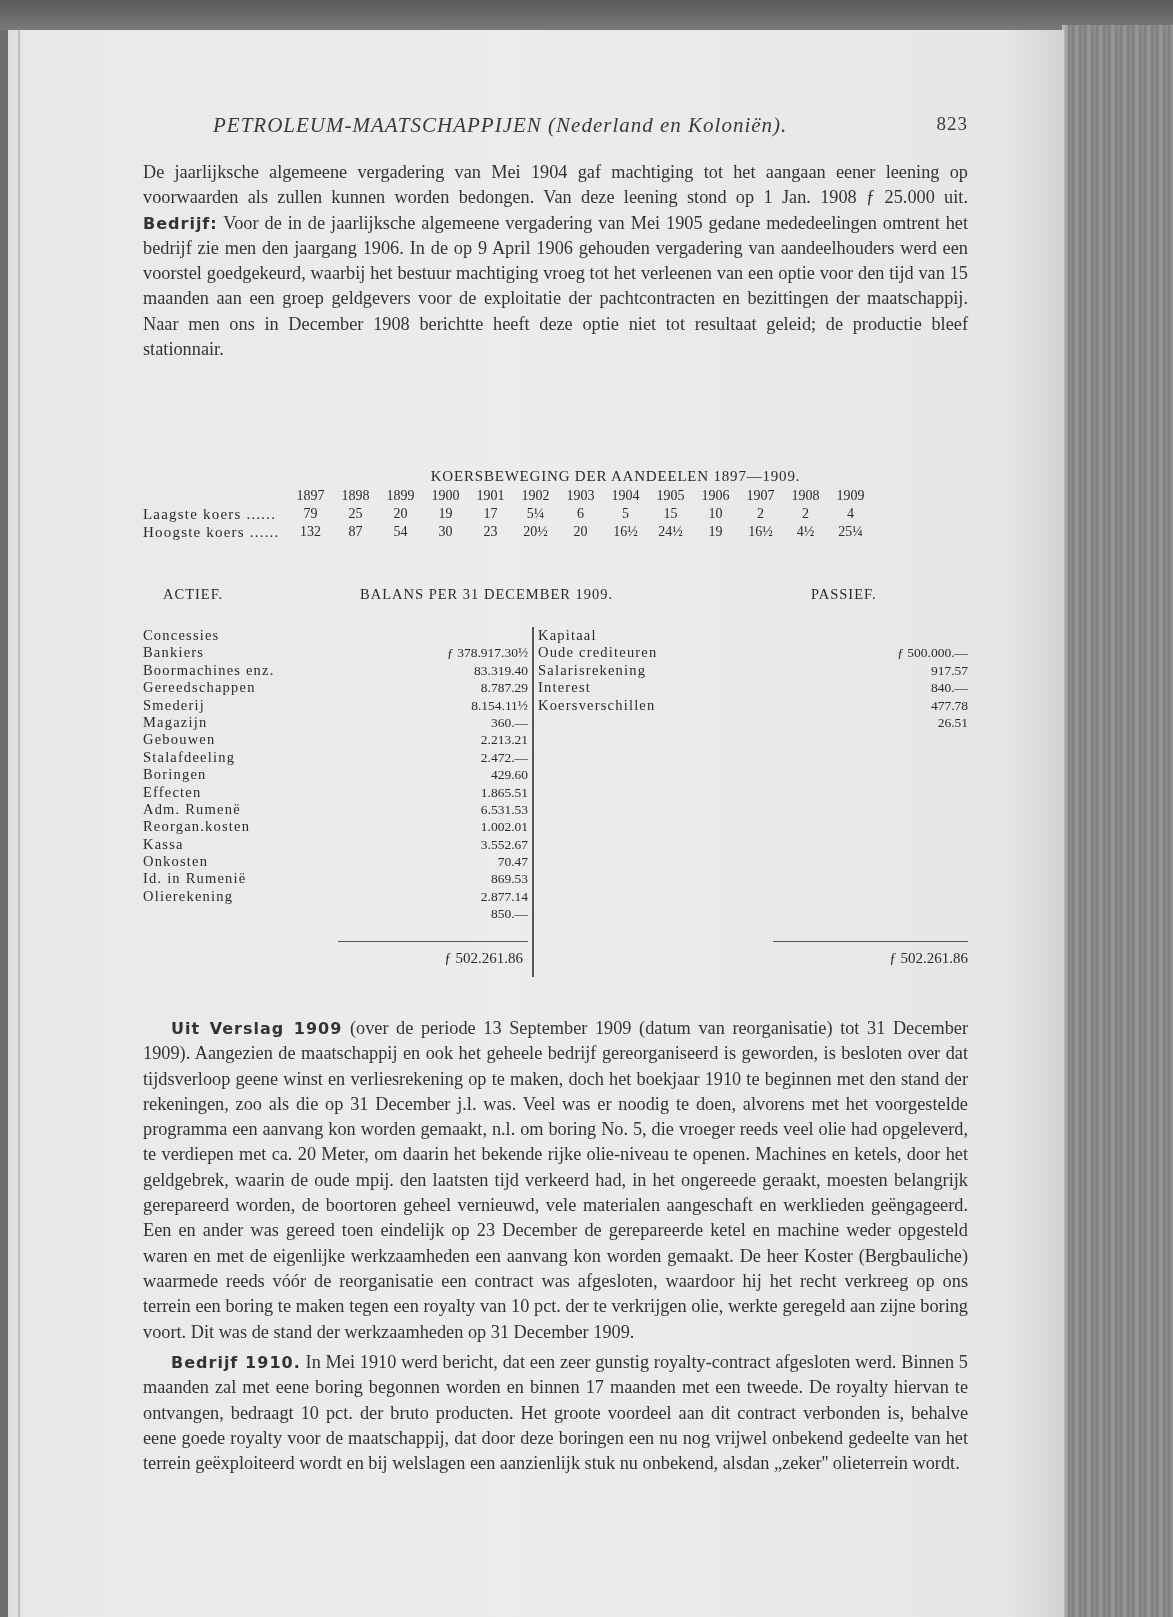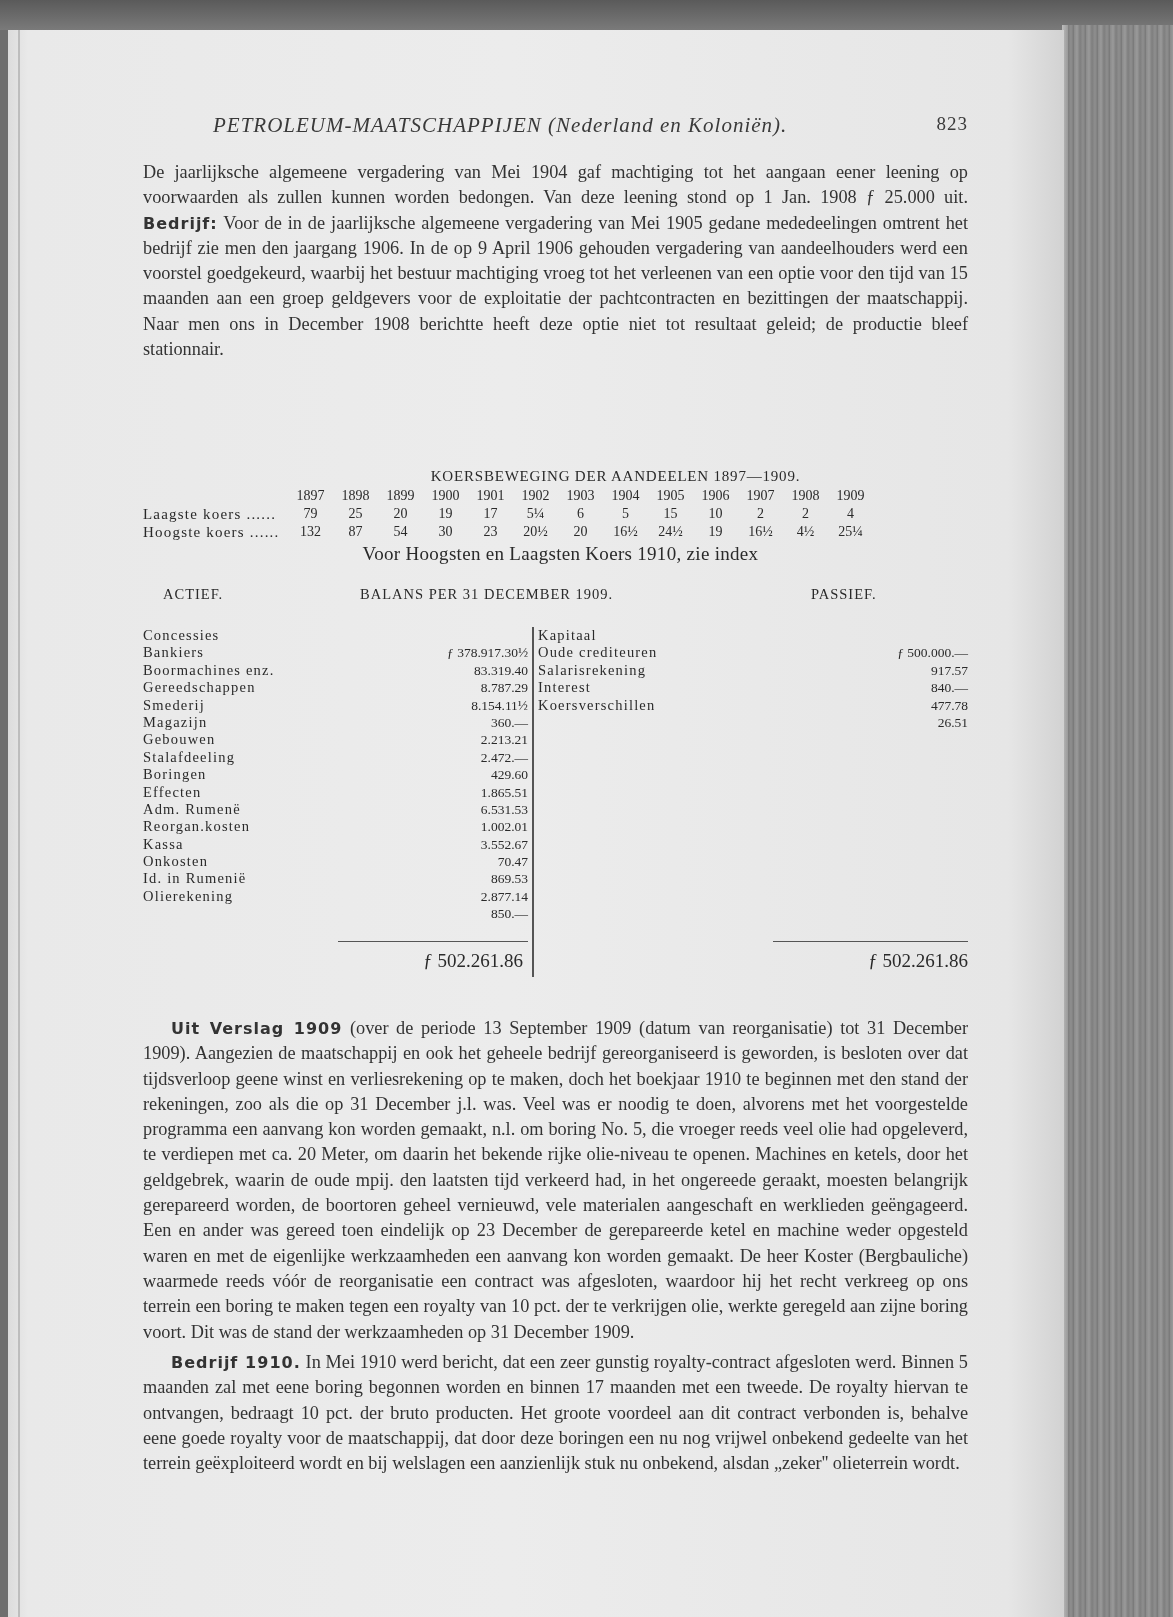--- a/index.html
+++ b/index.html
@@ -46,21 +46,21 @@
   .col { position: absolute; top: 0; }
   .col.left { left: 0; width: 385px; }
   .col.right { left: 395px; width: 430px; }
   .vline { position: absolute; left: 389px; top: 0; width: 2px; height: 350px; background: #555; }
   .row { display: flex; height: 17.4px; line-height: 17.4px; white-space: nowrap; flex-direction: column; }
   .row .lab { letter-spacing: 1.2px; }
   .row .dots { flex: 1; overflow: hidden; color: #888; font-size: 9px; letter-spacing: 1px; margin: 0 6px; }
   .row .dots::after { content: "........................................................................................................................"; }
   .row .val { text-align: right; min-width: 70px; font-size: 13.5px; }
   .rule { position: absolute; height: 1px; background: #555; }
-  .total { position: absolute; font-size: 19px; margin-left: 12px; }
+  .total { position: absolute; font-size: 15px; margin-left: 12px; }
 
   .p2 { position: absolute; top: 1016px; left: 0; width: 825px; font-size: 16.3px; line-height: 18.8px; }
   .p3 { position: absolute; top: 1350px; left: 0; width: 825px; font-size: 16.3px; line-height: 18.8px; }
   .indent { display: inline-block; width: 28px; }
 </style>
 </head>
 <body>
 
 <div class="topbar"></div>
 <div class="edges"></div>
@@ -124,21 +124,20 @@
               <td>20</td>
               <td>16½</td>
               <td>24½</td>
               <td>19</td>
               <td>16½</td>
               <td>4½</td>
               <td>25¼</td>
             </tr>
       </tbody>
         </table>
-      <div class="note">Voor Hoogsten en Laagsten Koers 1910, zie index</div>
     </div>
 
     <div class="bal-head">
       <span style="left:20px;">ACTIEF.</span>
       <span style="left:217px;">BALANS PER 31 DECEMBER 1909.</span>
       <span style="left:668px;">PASSIEF.</span>
     </div>
 
     <div class="bal">
       <div class="col left" id="actief-col">

